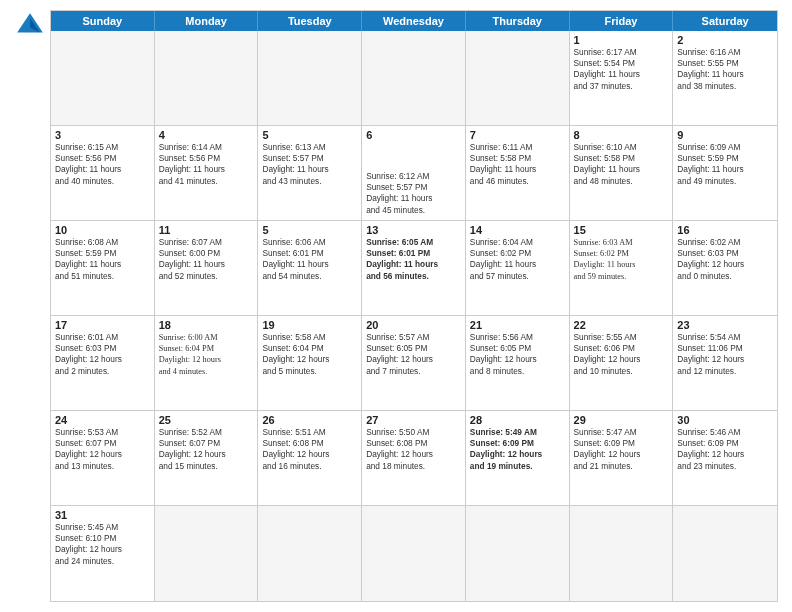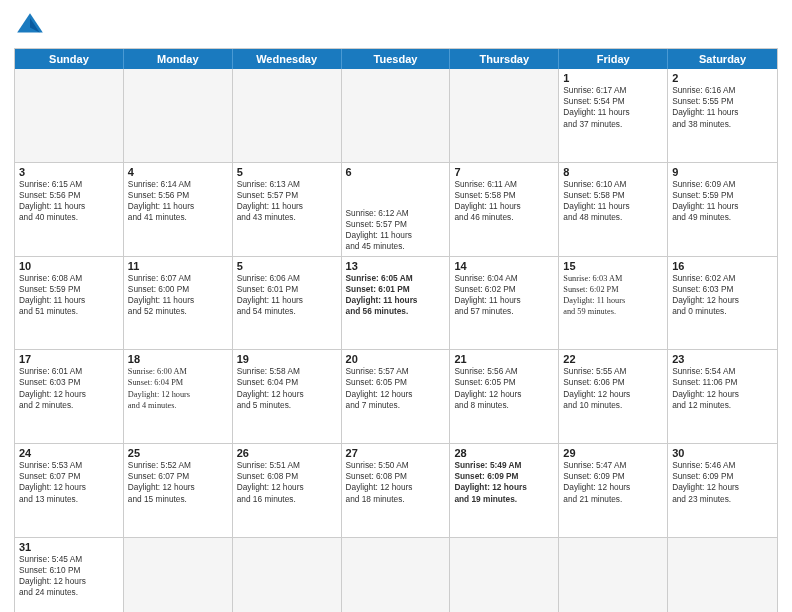--- a/index.html
+++ b/index.html
@@ -8,21 +8,21 @@
       background: #f0f0f0;
       width: 792px;
       height: 612px;
       overflow: hidden;
     }
     .page {
       width: 792px;
       height: 612px;
       background: white;
       display: flex;
-      flex-direction: column;
+      flex-direction: row;
       padding: 10px 14px 10px 14px;
     }
     .header {
       display: flex;
       justify-content: space-between;
       align-items: flex-start;
       margin-bottom: 6px;
     }
     .logo {
       display: flex;
@@ -132,22 +132,22 @@
     <div class="title-block">
       <div class="month-year"></div>
       <div class="location"></div>
     </div>
   </div>
 
   <div class="calendar">
     <div class="cal-header" id="cal-header">
         <div class="cal-header-cell">Sunday</div>
         <div class="cal-header-cell">Monday</div>
+        <div class="cal-header-cell">Tuesday</div>
         <div class="cal-header-cell">Wednesday</div>
-        <div class="cal-header-cell">Tuesday</div>
         <div class="cal-header-cell">Thursday</div>
         <div class="cal-header-cell">Friday</div>
         <div class="cal-header-cell">Saturday</div>
       </div>
     <div class="cal-body" id="cal-body">
         <div class="cal-cell empty"></div>
         <div class="cal-cell empty"></div>
         <div class="cal-cell empty"></div>
         <div class="cal-cell empty"></div>
         <div class="cal-cell empty"></div>

